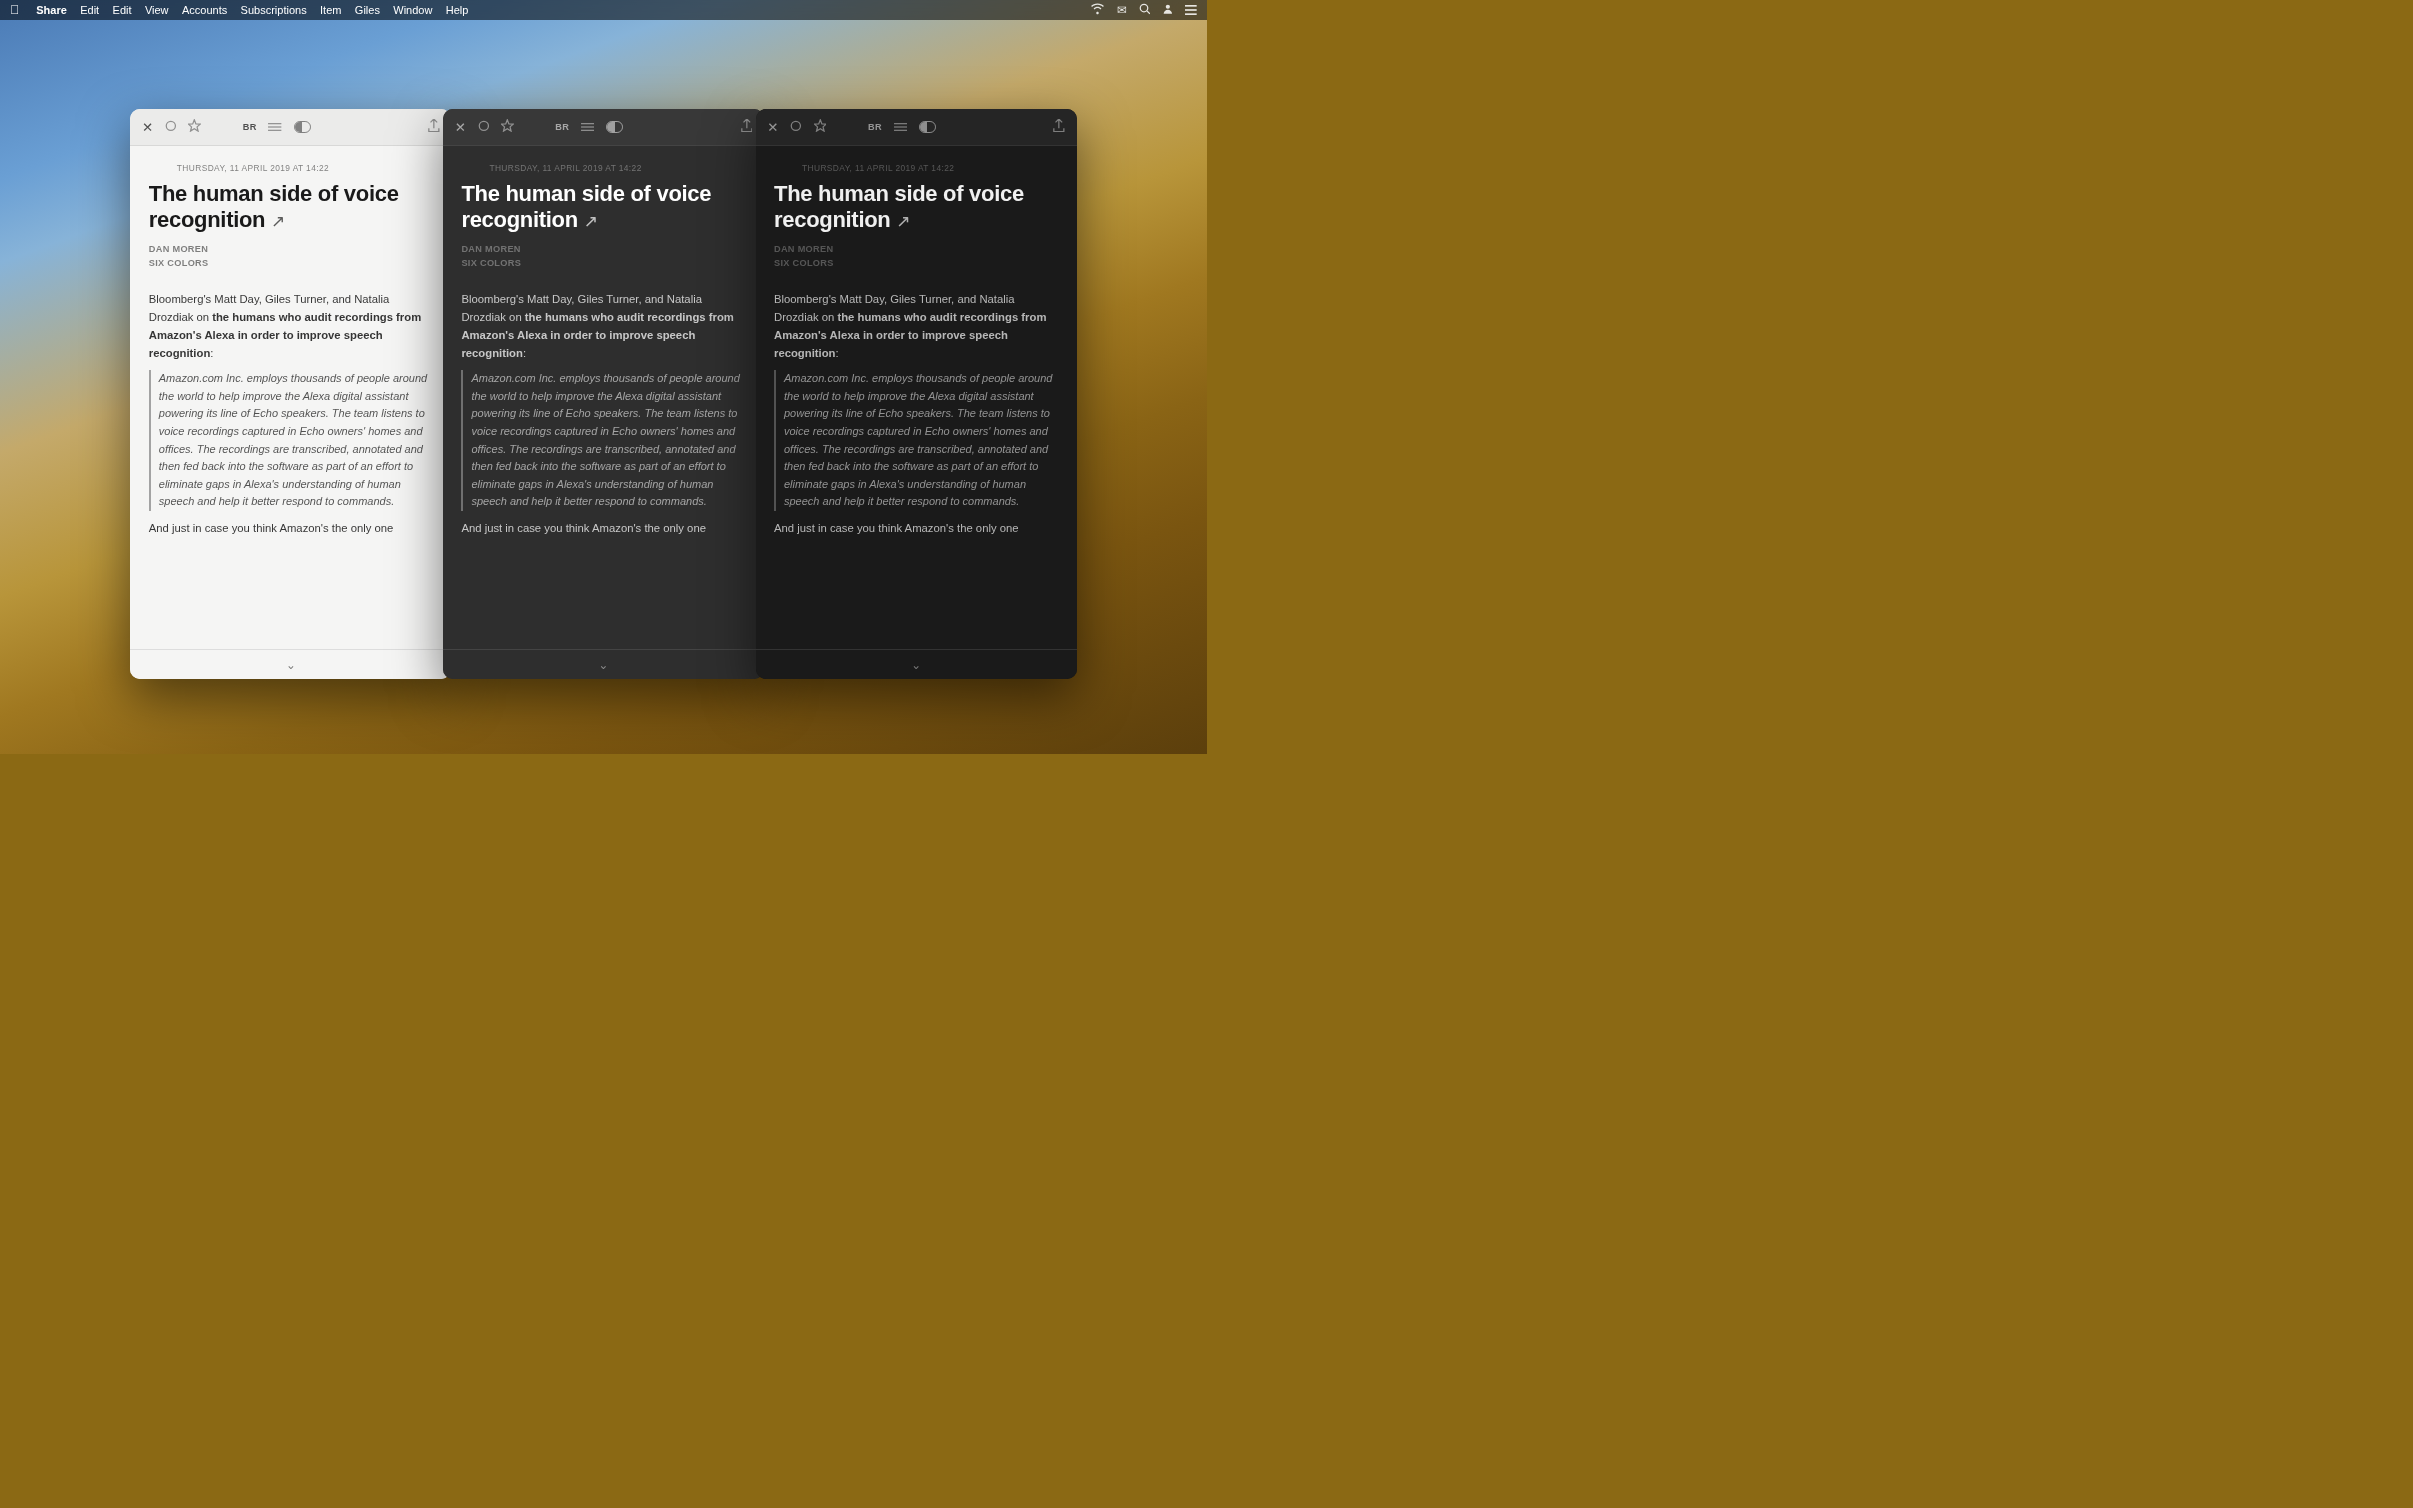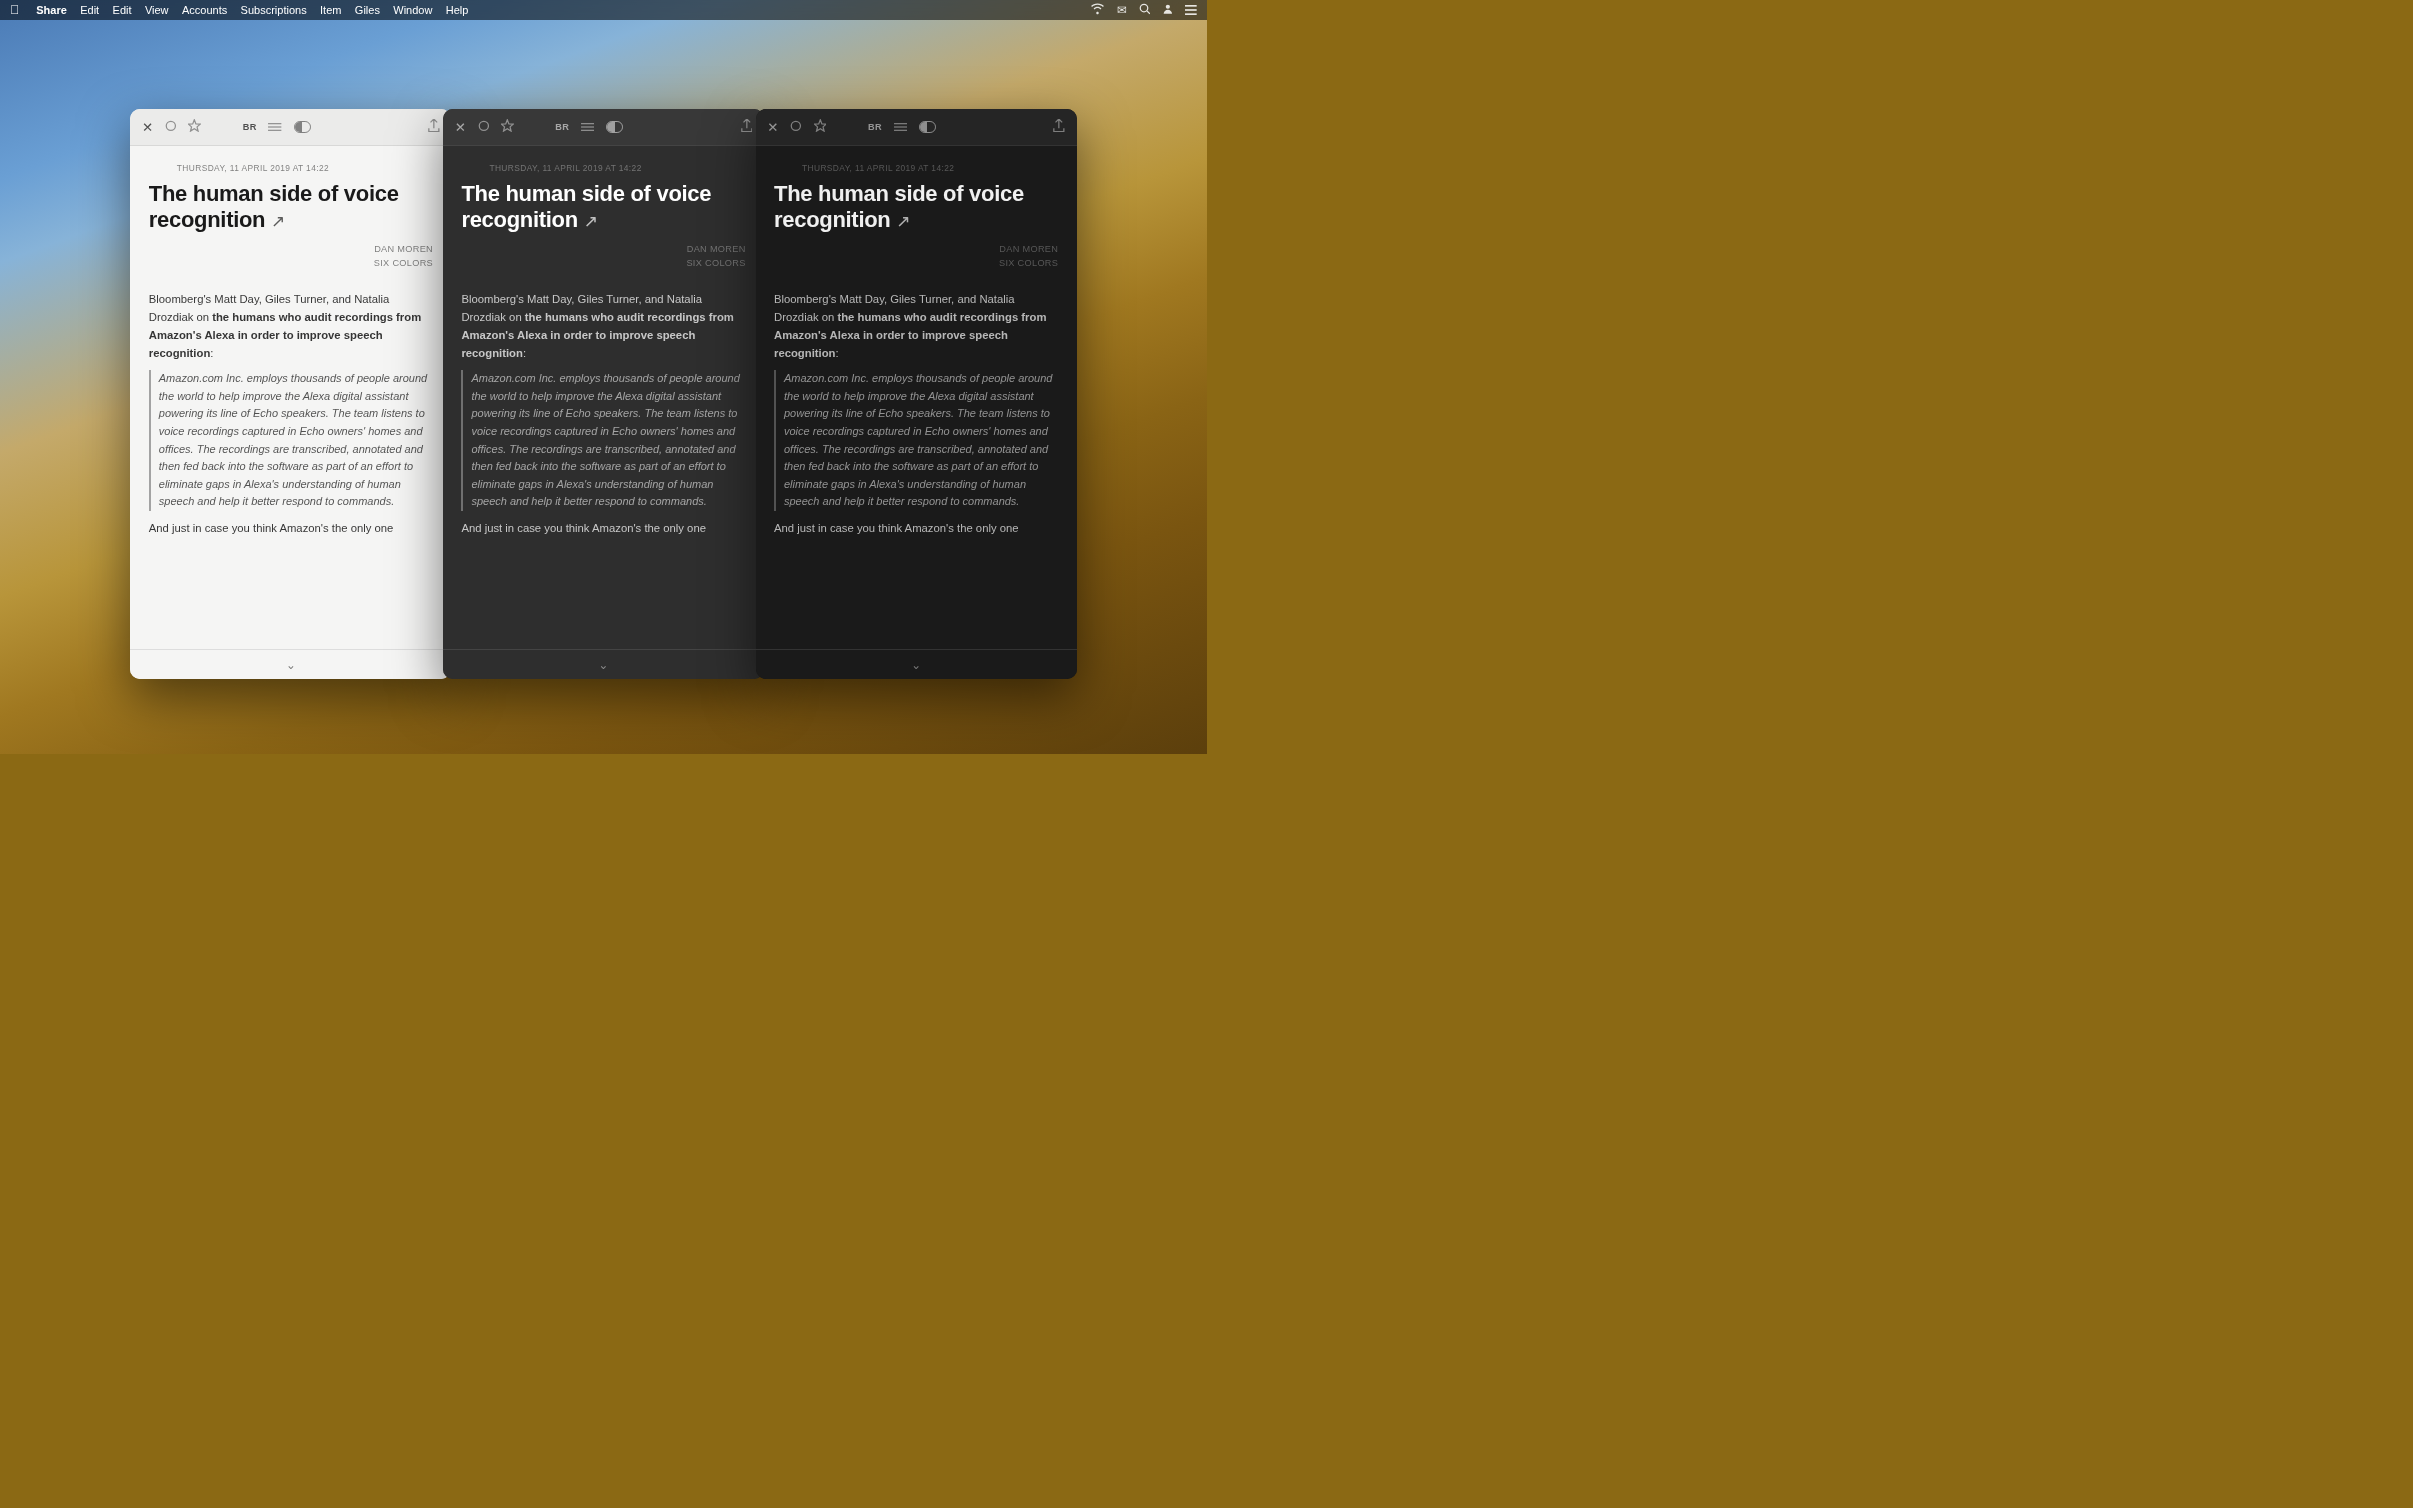--- a/index.html
+++ b/index.html
@@ -180,27 +180,26 @@
     }
 
     .article-title .arrow {
       font-size: 17px;
       font-weight: 400;
       opacity: 0.7;
     }
 
     .article-author {
       font-size: 9.2px;
-      font-weight: 400;
+      font-weight: 700;
       letter-spacing: 0.3px;
       text-transform: uppercase;
       opacity: 0.55;
       line-height: 1.6;
       margin-bottom: 18.4px;
-      text-align: right;
     }
 
     .article-body {
       font-size: 11.3px;
       line-height: 1.6;
       opacity: 0.88;
     }
 
     .article-body .bold-link {
       font-weight: 700;

